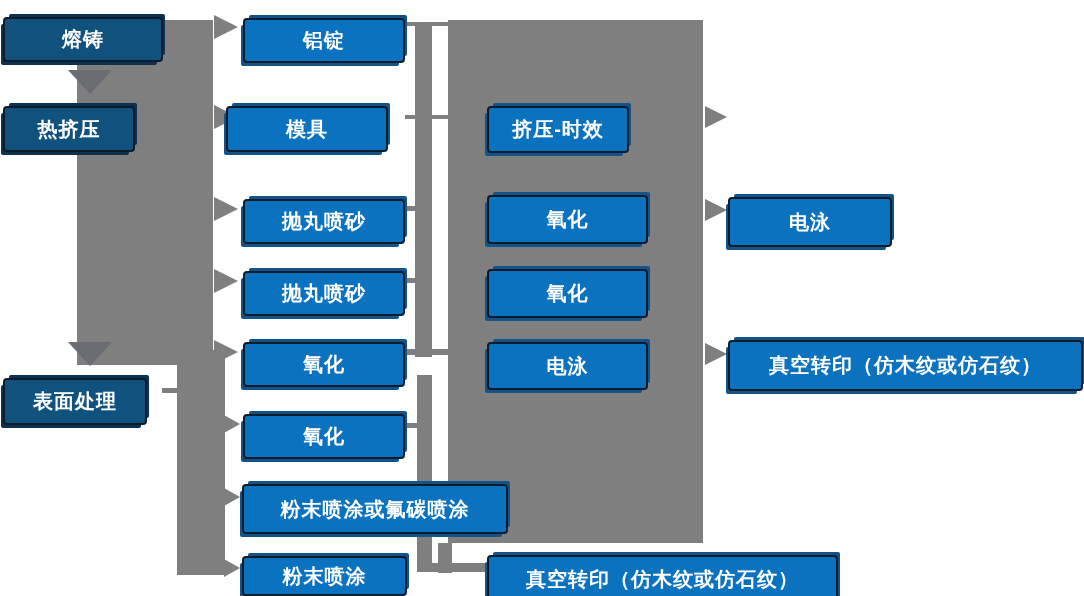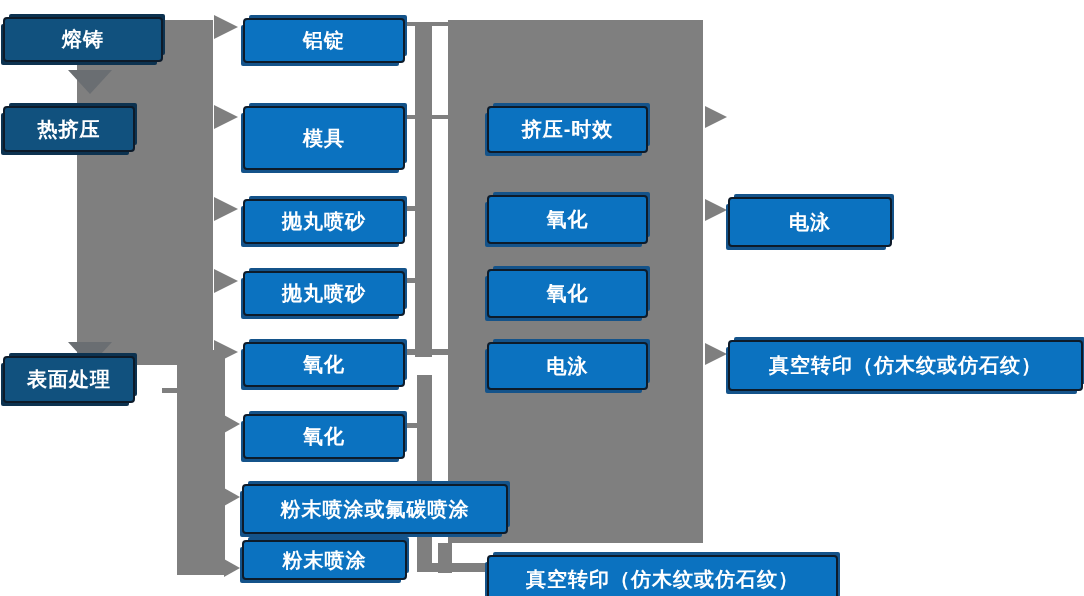--- a/index.html
+++ b/index.html
@@ -68,50 +68,50 @@
   <div class="arrow right md" style="left:705px;top:106px;"></div>
   <div class="arrow right md" style="left:705px;top:199px;"></div>
   <div class="arrow right md" style="left:705px;top:343px;"></div>
 
   <div class="node dark" style="left:3px;top:5px;width:160px;height:45px;">
       <span>熔铸</span>
     </div>
   <div class="node dark" style="left:3px;top:94px;width:132px;height:46px;">
       <span>热挤压</span>
     </div>
-  <div class="node dark" style="left:3px;top:344px;width:132px;height:47px;">
+  <div class="node dark" style="left:3px;top:366px;width:144px;height:47px;">
       <span>表面处理</span>
     </div>
 
   <div class="node" style="left:243px;top:6px;width:162px;height:45px;">
       <span>铝锭</span>
     </div>
-  <div class="node" style="left:243px;top:94px;width:162px;height:64px;">
+  <div class="node" style="left:226px;top:94px;width:162px;height:46px;">
       <span>模具</span>
     </div>
   <div class="node" style="left:243px;top:187px;width:162px;height:45px;">
       <span>抛丸喷砂</span>
     </div>
   <div class="node" style="left:243px;top:259px;width:162px;height:45px;">
       <span>抛丸喷砂</span>
     </div>
   <div class="node" style="left:243px;top:330px;width:162px;height:45px;">
       <span>氧化</span>
     </div>
   <div class="node" style="left:243px;top:402px;width:162px;height:45px;">
       <span>氧化</span>
     </div>
   <div class="node" style="left:242px;top:472px;width:266px;height:50px;">
       <span>粉末喷涂或氟碳喷涂</span>
     </div>
-  <div class="node" style="left:242px;top:528px;width:165px;height:40px;">
+  <div class="node" style="left:242px;top:544px;width:165px;height:40px;">
       <span>粉末喷涂</span>
     </div>
 
-  <div class="node" style="left:487px;top:94px;width:161px;height:47px;">
+  <div class="node" style="left:487px;top:94px;width:142px;height:47px;">
       <span>挤压-时效</span>
     </div>
   <div class="node" style="left:487px;top:183px;width:161px;height:49px;">
       <span>氧化</span>
     </div>
   <div class="node" style="left:487px;top:257px;width:161px;height:49px;">
       <span>氧化</span>
     </div>
   <div class="node" style="left:487px;top:330px;width:161px;height:48px;">
       <span>电泳</span>

